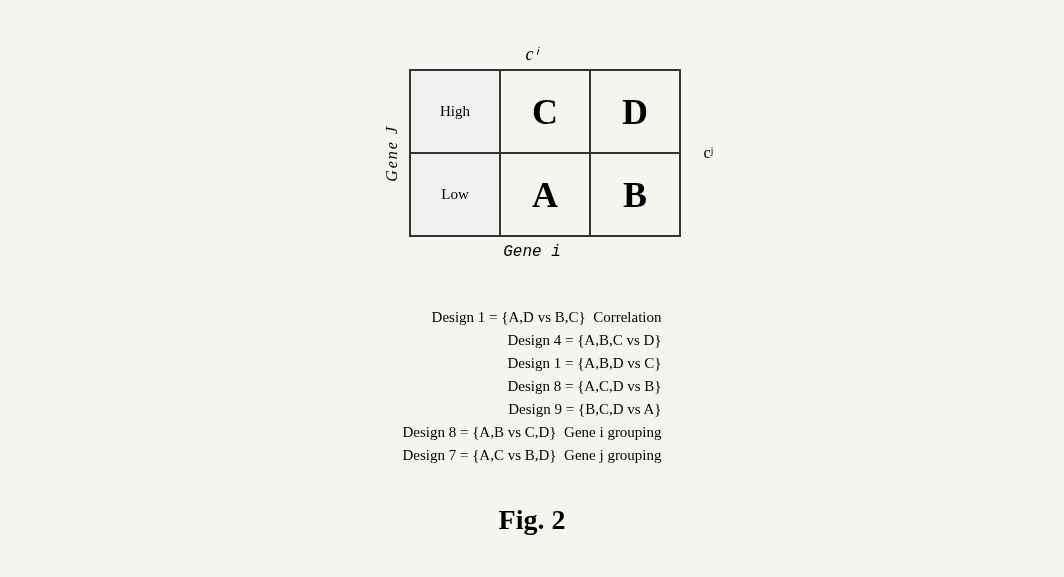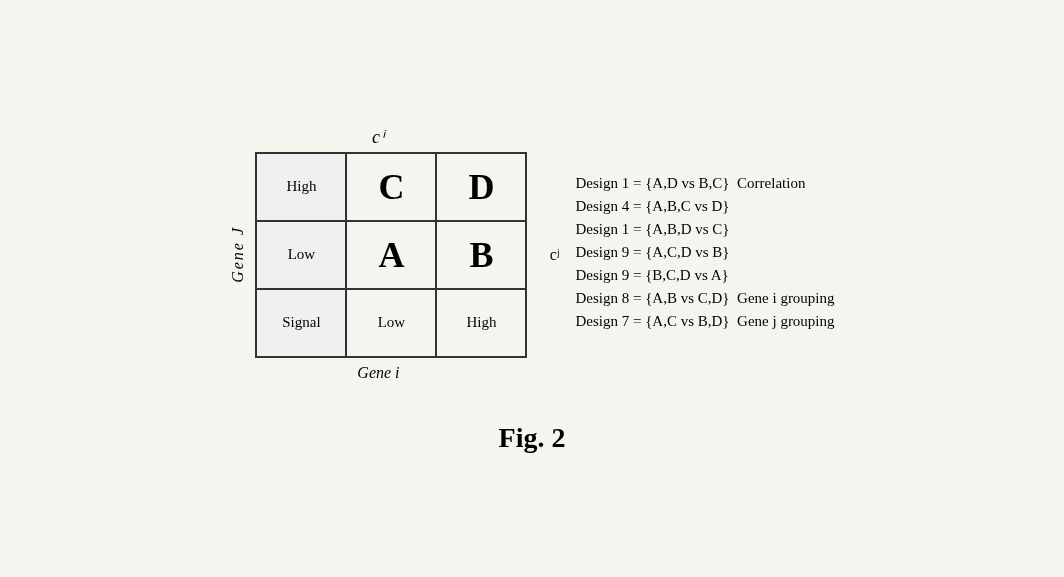--- a/index.html
+++ b/index.html
@@ -18,21 +18,21 @@
     .main-container {
       display: flex;
       flex-direction: column;
       align-items: center;
       width: 100%;
       padding: 20px 40px;
     }
 
     .content-row {
       display: flex;
-      flex-direction: row;
+      flex-direction: column;
       align-items: center;
       gap: 48px;
       margin-bottom: 30px;
     }
 
     
     .diagram-area {
       display: flex;
       flex-direction: column;
       align-items: center;
@@ -68,21 +68,21 @@
 
     .grid-table {
       border-collapse: collapse;
       border: 2px solid #333;
       position: relative;
     }
 
     .grid-table td {
       border: 2px solid #333;
       width: 90px;
-      height: 68px;
+      height: 83px;
       text-align: center;
       vertical-align: middle;
       font-size: 15px;
       font-family: 'Times New Roman', serif;
       position: relative;
     }
 
     .cell-large {
       font-size: 36px;
       font-weight: bold;
@@ -115,33 +115,35 @@
       top: 50%;
       transform: translateY(-50%);
       font-size: 16px;
     }
 
     .gene-i-label {
       text-align: center;
       font-size: 16px;
       font-style: italic;
       margin-top: 6px;
+      font-family: Liberation Mono, monospace;
     }
 
     
     .designs-list {
       display: flex;
       flex-direction: column;
       gap: 6px;
       font-size: 15px;
       font-family: 'Times New Roman', serif;
     }
 
     .design-item {
       white-space: nowrap;
+      text-align: right;
     }
 
     .fig-caption {
       font-size: 28px;
       font-family: 'Times New Roman', serif;
       margin-top: 10px;
       text-align: center;
       font-weight: bold;
     }
   </style>
@@ -168,25 +170,20 @@
                 <td><span class="cell-large">C</span></td>
                 <td class="dashed-col-right"><span class="cell-large">D</span></td>
               </tr>
 
               <tr class="dashed-row">
                 <td class="row-header">Low</td>
                 <td><span class="cell-large">A</span></td>
                 <td class="dashed-col-right"><span class="cell-large">B</span></td>
               </tr>
 
-              <tr>
-                <td class="row-header">Signal</td>
-                <td class="cell-label">Low</td>
-                <td class="dashed-col-right cell-label">High</td>
-              </tr>
             </tbody>
           </table>
 
           <span class="cj-label">cʲ</span>
         </div>
       </div>
 
       <div class="gene-i-label">Gene i</div>
     </div>
 
@@ -194,21 +191,21 @@
       <div class="design-item">
         <span>Design 1 = {A,D vs B,C}</span>&nbsp;&nbsp;<span>Correlation</span>
       </div>
       <div class="design-item">
         <span>Design 4 = {A,B,C vs D}</span>
       </div>
       <div class="design-item">
         <span>Design 1 = {A,B,D vs C}</span>
       </div>
       <div class="design-item">
-        <span>Design 9 = {A,C,D vs B}</span>
+        <span>Design 8 = {A,C,D vs B}</span>
       </div>
       <div class="design-item">
         <span>Design 9 = {B,C,D vs A}</span>
       </div>
       <div class="design-item">
         <span>Design 8 = {A,B vs C,D}</span>&nbsp;&nbsp;<span>Gene i grouping</span>
       </div>
       <div class="design-item">
         <span>Design 7 = {A,C vs B,D}</span>&nbsp;&nbsp;<span>Gene j grouping</span>
       </div>

